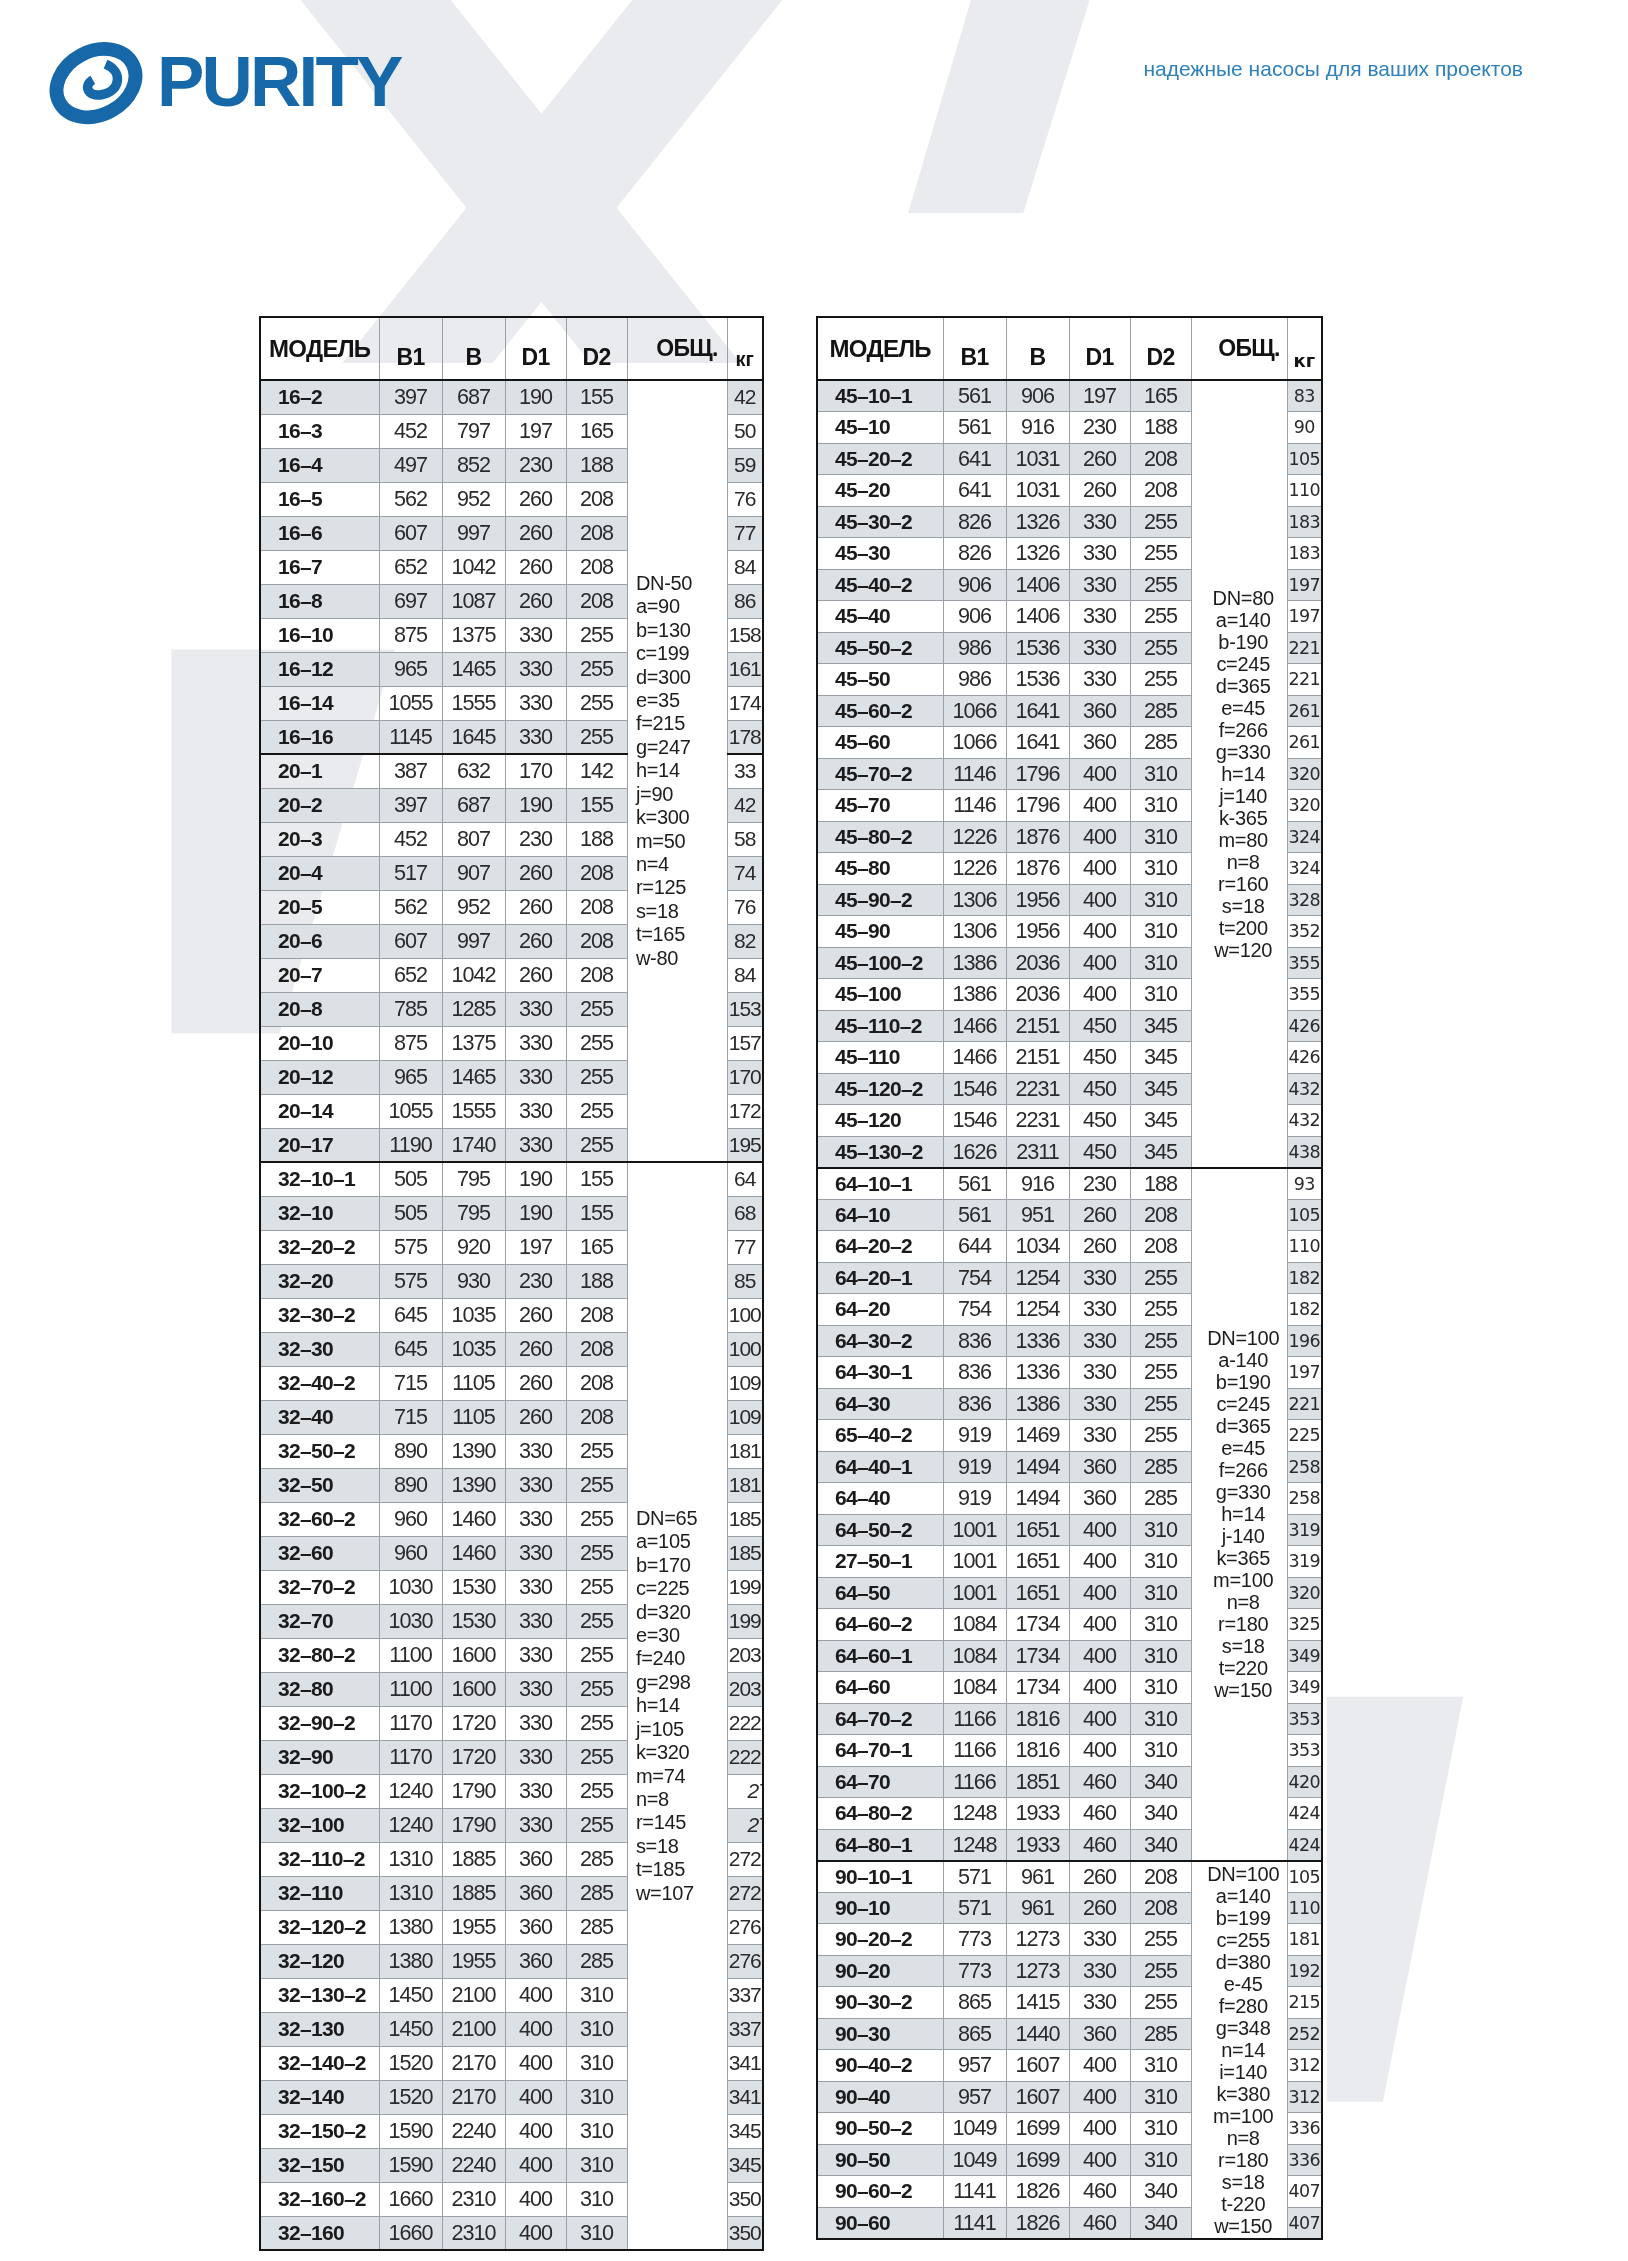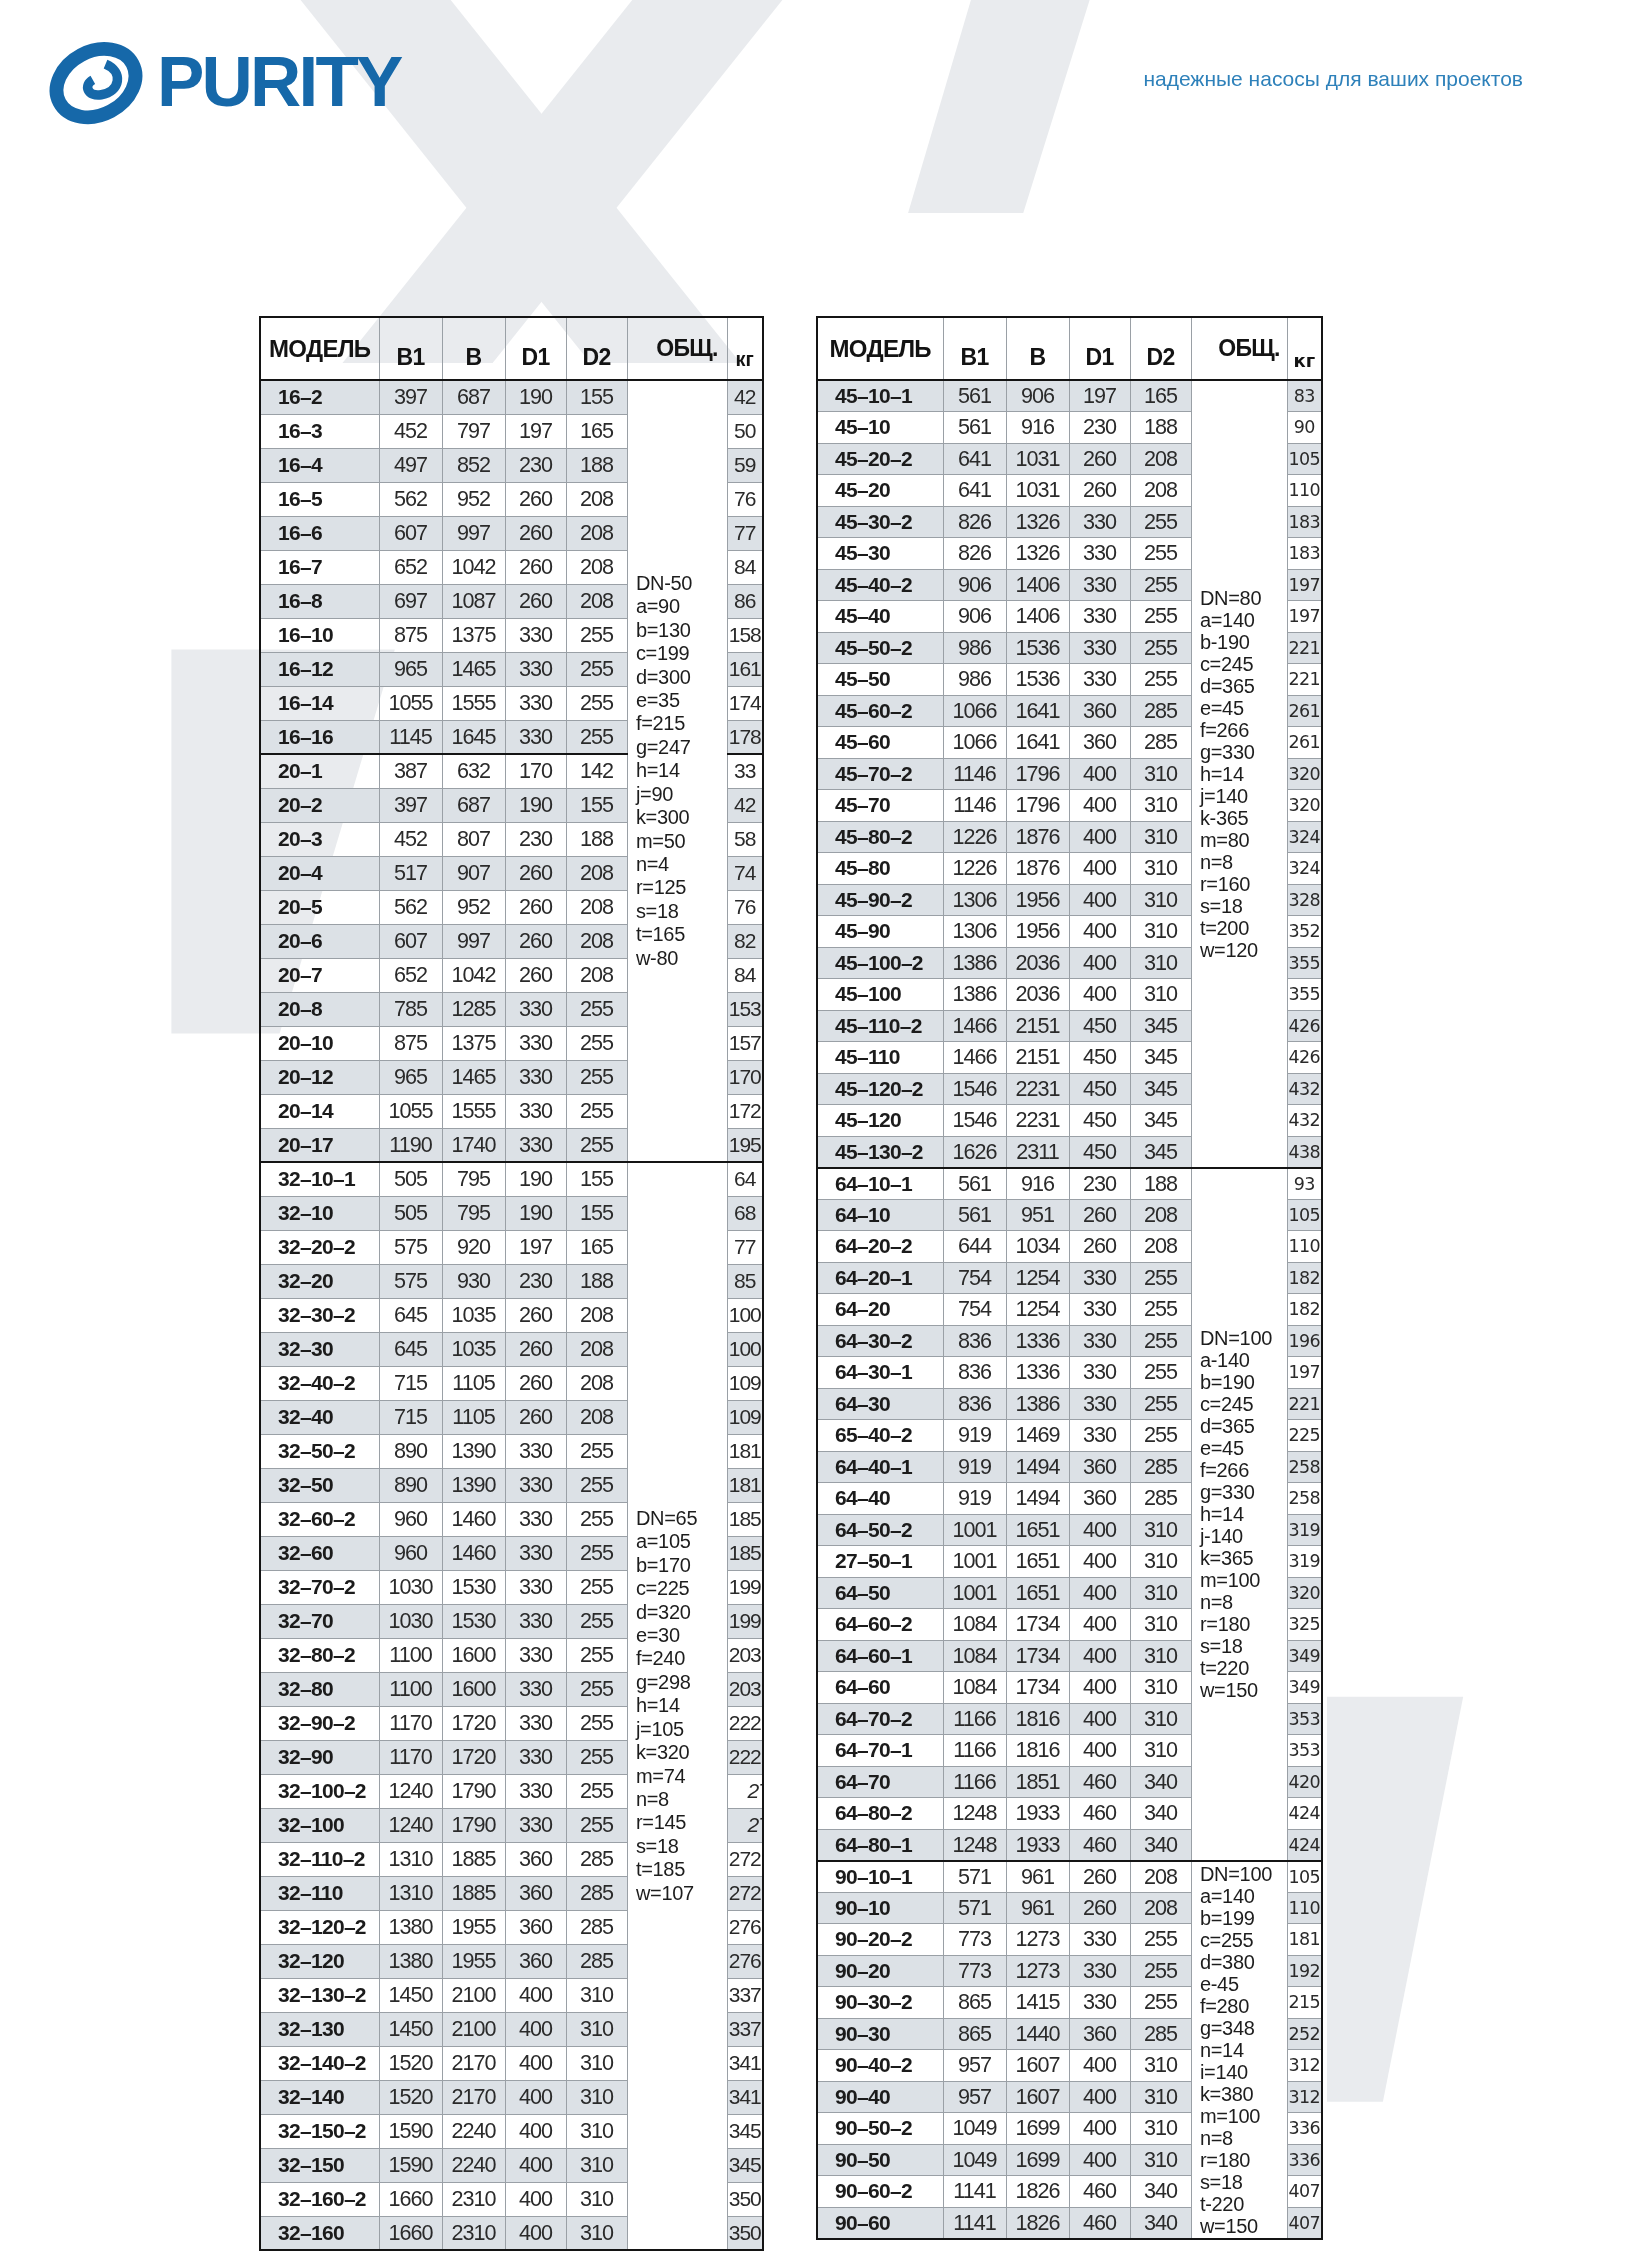--- a/index.html
+++ b/index.html
@@ -3,21 +3,21 @@
 <meta charset="utf-8">
 <style>
   html,body{margin:0;padding:0;}
   body{
     width:1629px;height:2261px;position:relative;background:#ffffff;overflow:hidden;
     font-family:"Liberation Sans",sans-serif;color:#222;
   }
   .wm{position:absolute;left:0;top:0;z-index:0;}
   .brand{position:absolute;left:43px;top:28px;display:flex;align-items:center;z-index:2;}
   .logo-text{font-size:71px;font-weight:800;color:#1668a9;letter-spacing:-2.8px;line-height:1;margin-left:8px;}
-  .slogan{position:absolute;top:67px;left:1013px;width:510px;text-align:right;font-size:21px;color:#2e81ba;z-index:2;}
+  .slogan{position:absolute;top:57px;left:1013px;width:510px;text-align:right;font-size:21px;color:#2e81ba;z-index:2;}
   .spec-table{
     border-collapse:collapse;table-layout:fixed;position:absolute;top:316px;z-index:1;
     border:2.8px solid #141414;
   }
   .spec-table td,.spec-table th{border:0.7px solid #9aa0a6;overflow:hidden;padding:0;}
   .spec-table thead th{border-bottom:2.8px solid #141414;background:transparent;}
   .left{left:259px;width:504px;}
   .right{left:816px;width:504px;}
   thead tr{height:63px;}
   .left tbody tr{height:34px;}
@@ -28,21 +28,21 @@
   th.dims-h{font-size:23px;vertical-align:middle;text-align:center;letter-spacing:-0.7px;padding-left:20px;}
   th.kg-h{font-size:20px;vertical-align:bottom;text-align:center;padding-bottom:8.4px;}
   .right th.kg-h{font-family:"DejaVu Sans",sans-serif;font-size:18px;}
   td.model{font-weight:bold;text-align:left;padding-left:17px;font-size:21px;letter-spacing:-0.7px;color:#1b1b1b;}
   td.num{text-align:center;font-size:21.6px;letter-spacing:-1px;color:#2a2a2a;}
   td.kg{text-align:center;font-size:21px;letter-spacing:-1px;color:#2a2a2a;}
   .right td.kg{font-family:"DejaVu Sans",sans-serif;font-size:17.5px;letter-spacing:-0.7px;}
   td.kg.italic{font-style:italic;padding-left:20px;}
   td.note{vertical-align:middle;text-align:left;padding-left:8.4px;background:transparent;}
   .note-lines{font-size:20px;line-height:23.4px;letter-spacing:-0.3px;color:#1d1d1d;}
-  .right .note-lines{line-height:22px;}
+  .right .note-lines{line-height:22px;text-align:center;}
   tbody tr.alt td{background:#dce1e6;}
   tbody tr td.note{background:transparent;}
   tbody tr.section-start td{border-top:2.8px solid #141414;}
 </style>
 </head>
 <body>
 
 <svg class="wm" width="1629" height="2261" viewBox="0 0 2332 3238">
   <g fill="#e9ebee">
     <polygon points="430,0 645,0 1060,520 845,520"></polygon>

